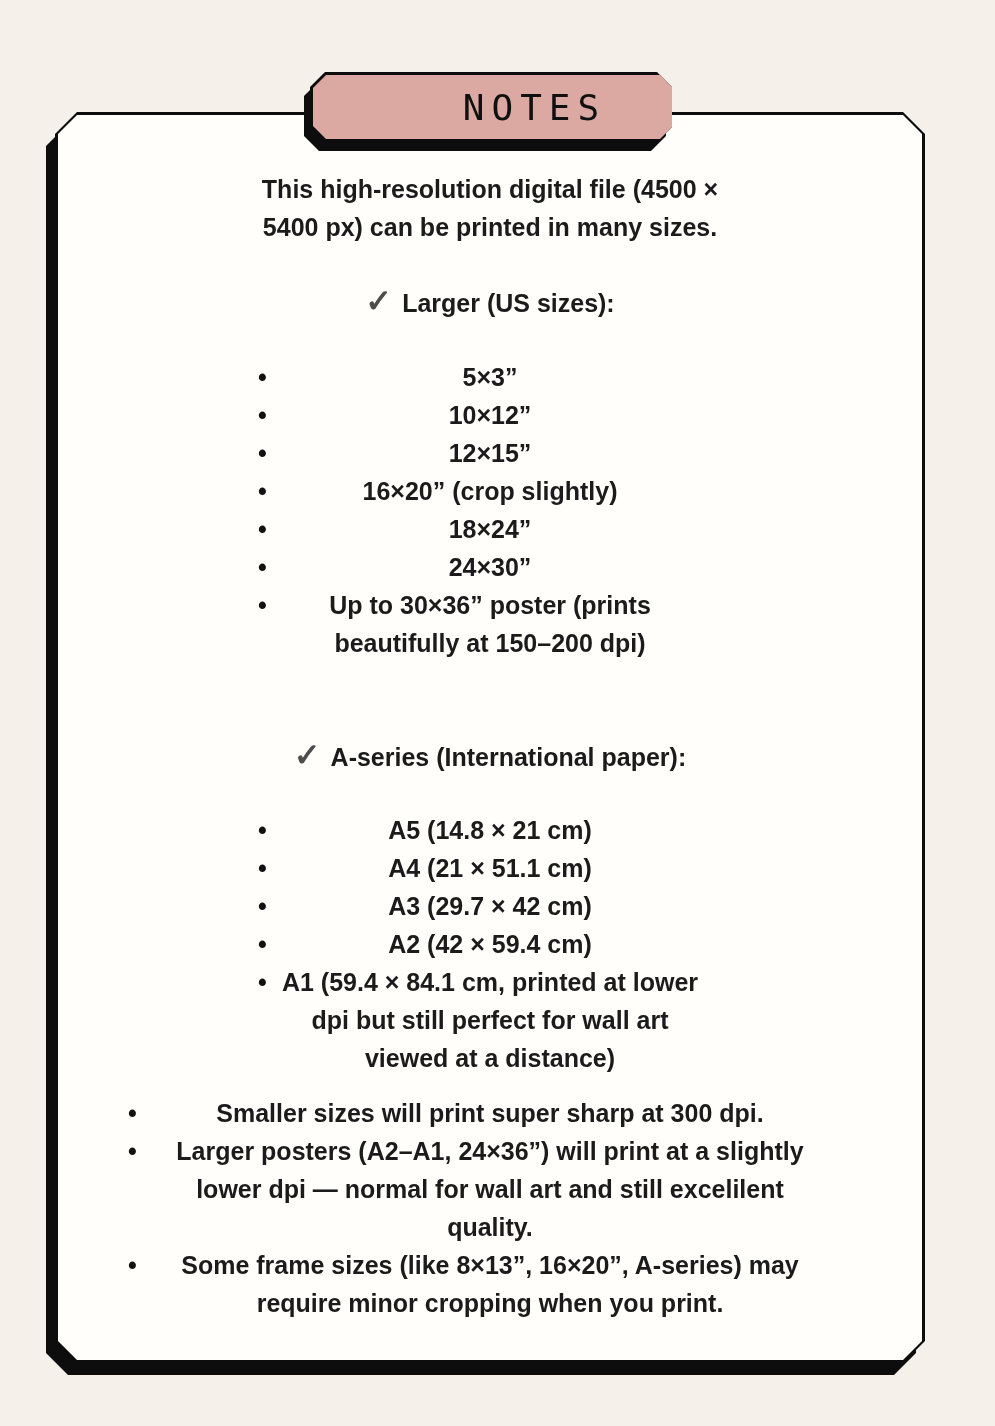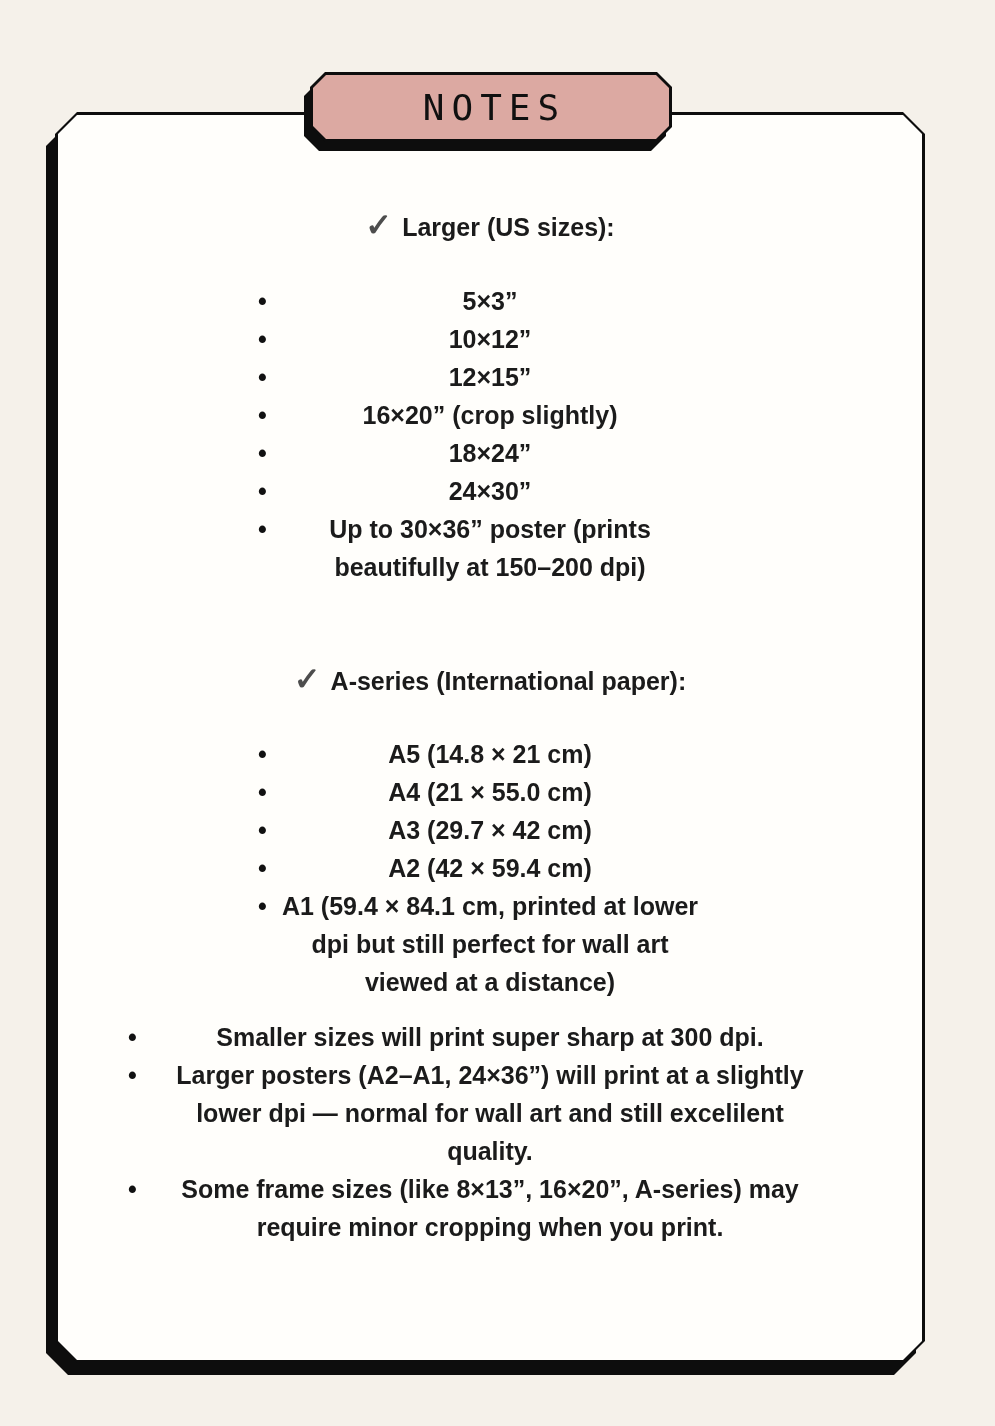--- a/index.html
+++ b/index.html
@@ -85,20 +85,21 @@
     top: 3px;
     width: 356px;
     height: 64px;
     background: #dca9a2;
     clip-path: polygon(13px 0, calc(100% - 13px) 0, 100% 13px,
                        100% calc(100% - 13px), calc(100% - 13px) 100%,
                        13px 100%, 0 calc(100% - 13px), 0 13px);
     display: flex;
     align-items: center;
     justify-content: center;
+    padding-left: 40px;
   }
   .badge-label {
     font-family: "DejaVu Sans Mono", monospace;
     font-size: 36px;
     font-weight: 500;
     letter-spacing: 7px;
     padding-left: 7px; 
     color: #101010;
   }
 
@@ -157,20 +158,22 @@
 </head>
 <body>
 
 <div class="stage">
 
   <div class="card-shadow oct-20"></div>
 
   <div class="card-outer oct-20">
     <div class="card-inner">
 
+      <div class="txt intro">This high-resolution digital file (4500 ×
+5400 px) can be printed in many sizes.</div>
 
       <div class="section-header">
         <span class="check">✓</span>
         <span class="section-title">Larger (US sizes):</span>
       </div>
 
       <div class="size-list">
         <div class="li">
           <span class="bullet">•</span>
           <div class="txt li-text">5×3”</div>
@@ -207,21 +210,21 @@
         <span class="section-title">A-series (International paper):</span>
       </div>
 
       <div class="size-list a-list">
         <div class="li">
           <span class="bullet">•</span>
           <div class="txt li-text">A5 (14.8 × 21 cm)</div>
         </div>
         <div class="li">
           <span class="bullet">•</span>
-          <div class="txt li-text">A4 (21 × 55.0 cm)</div>
+          <div class="txt li-text">A4 (21 × 51.1 cm)</div>
         </div>
         <div class="li">
           <span class="bullet">•</span>
           <div class="txt li-text">A3 (29.7 × 42 cm)</div>
         </div>
         <div class="li">
           <span class="bullet">•</span>
           <div class="txt li-text">A2 (42 × 59.4 cm)</div>
         </div>
         <div class="li">

